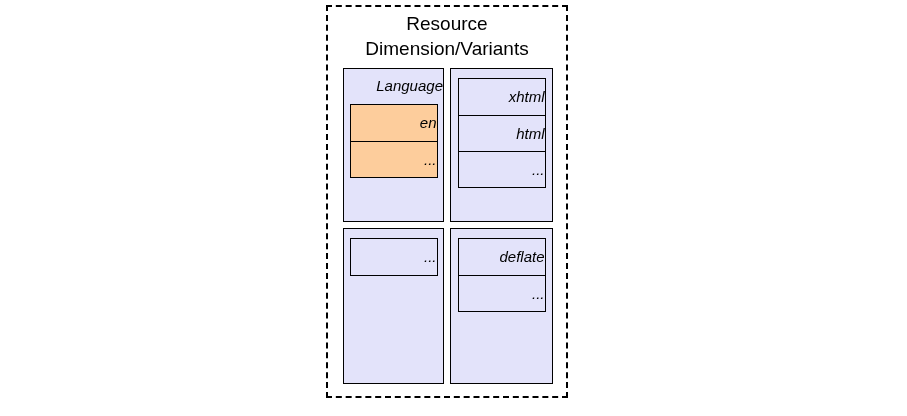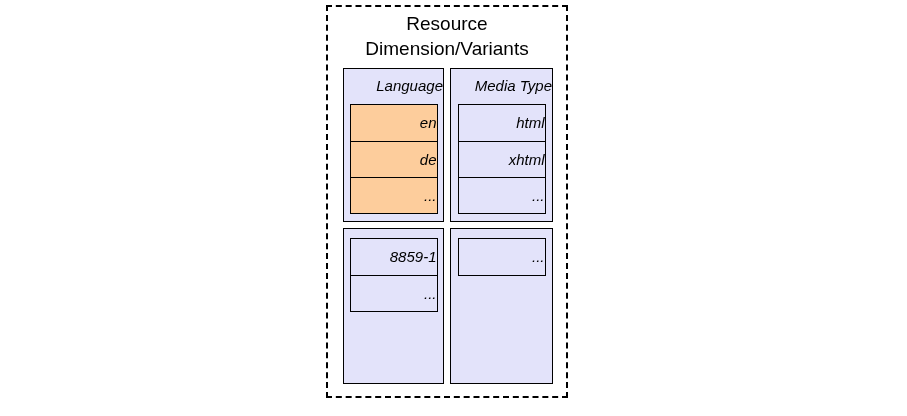--- a/index.html
+++ b/index.html
@@ -89,42 +89,40 @@
       <div>Resource</div>
       <div>Dimension/Variants</div>
     </div>
 
     <div class="grid">
 
       <div class="box">
         <div class="box-title">Language</div>
         <div class="stack highlight">
           <div class="cell">en</div>
-          <div class="cell">de</div>
-          <div class="cell">...</div>
-        </div>
-      </div>
-
-      <div class="box">
-        <div class="box-title">Media Type</div>
-        <div class="stack">
-          <div class="cell">html</div>
-          <div class="cell">xhtml</div>
           <div class="cell">...</div>
         </div>
       </div>
 
       <div class="box">
         <div class="stack">
-          <div class="cell">8859-1</div>
+          <div class="cell">xhtml</div>
+          <div class="cell">html</div>
           <div class="cell">...</div>
         </div>
       </div>
 
       <div class="box">
         <div class="stack">
           <div class="cell">...</div>
         </div>
       </div>
 
+      <div class="box">
+        <div class="stack">
+          <div class="cell">deflate</div>
+          <div class="cell">...</div>
+        </div>
+      </div>
+
     </div>
   </div>
 </div>
 
 </body></html>

